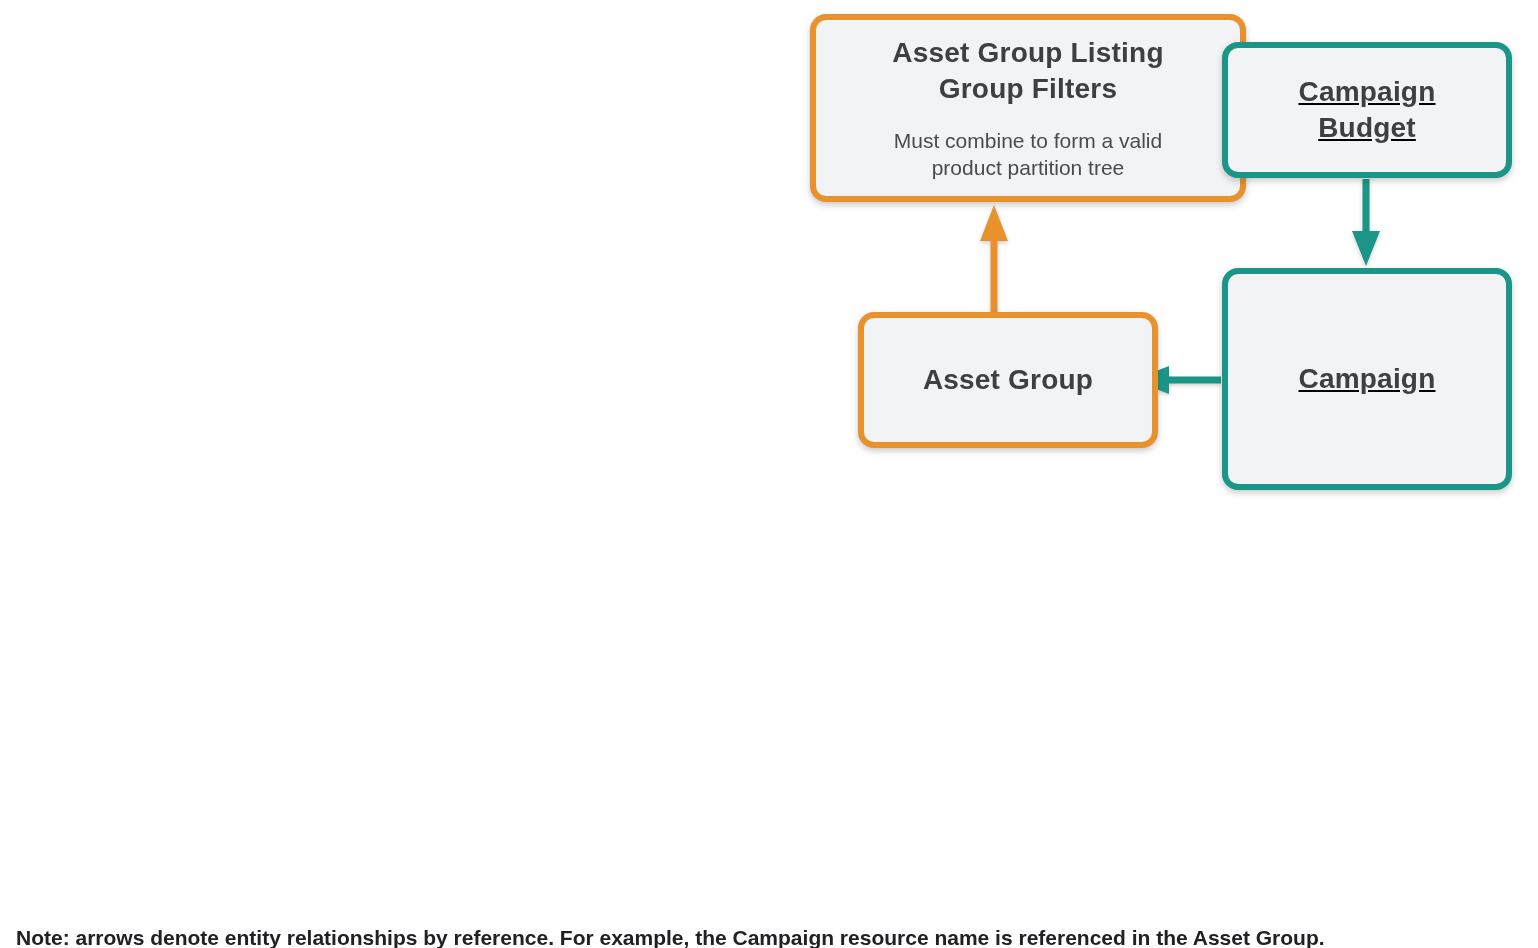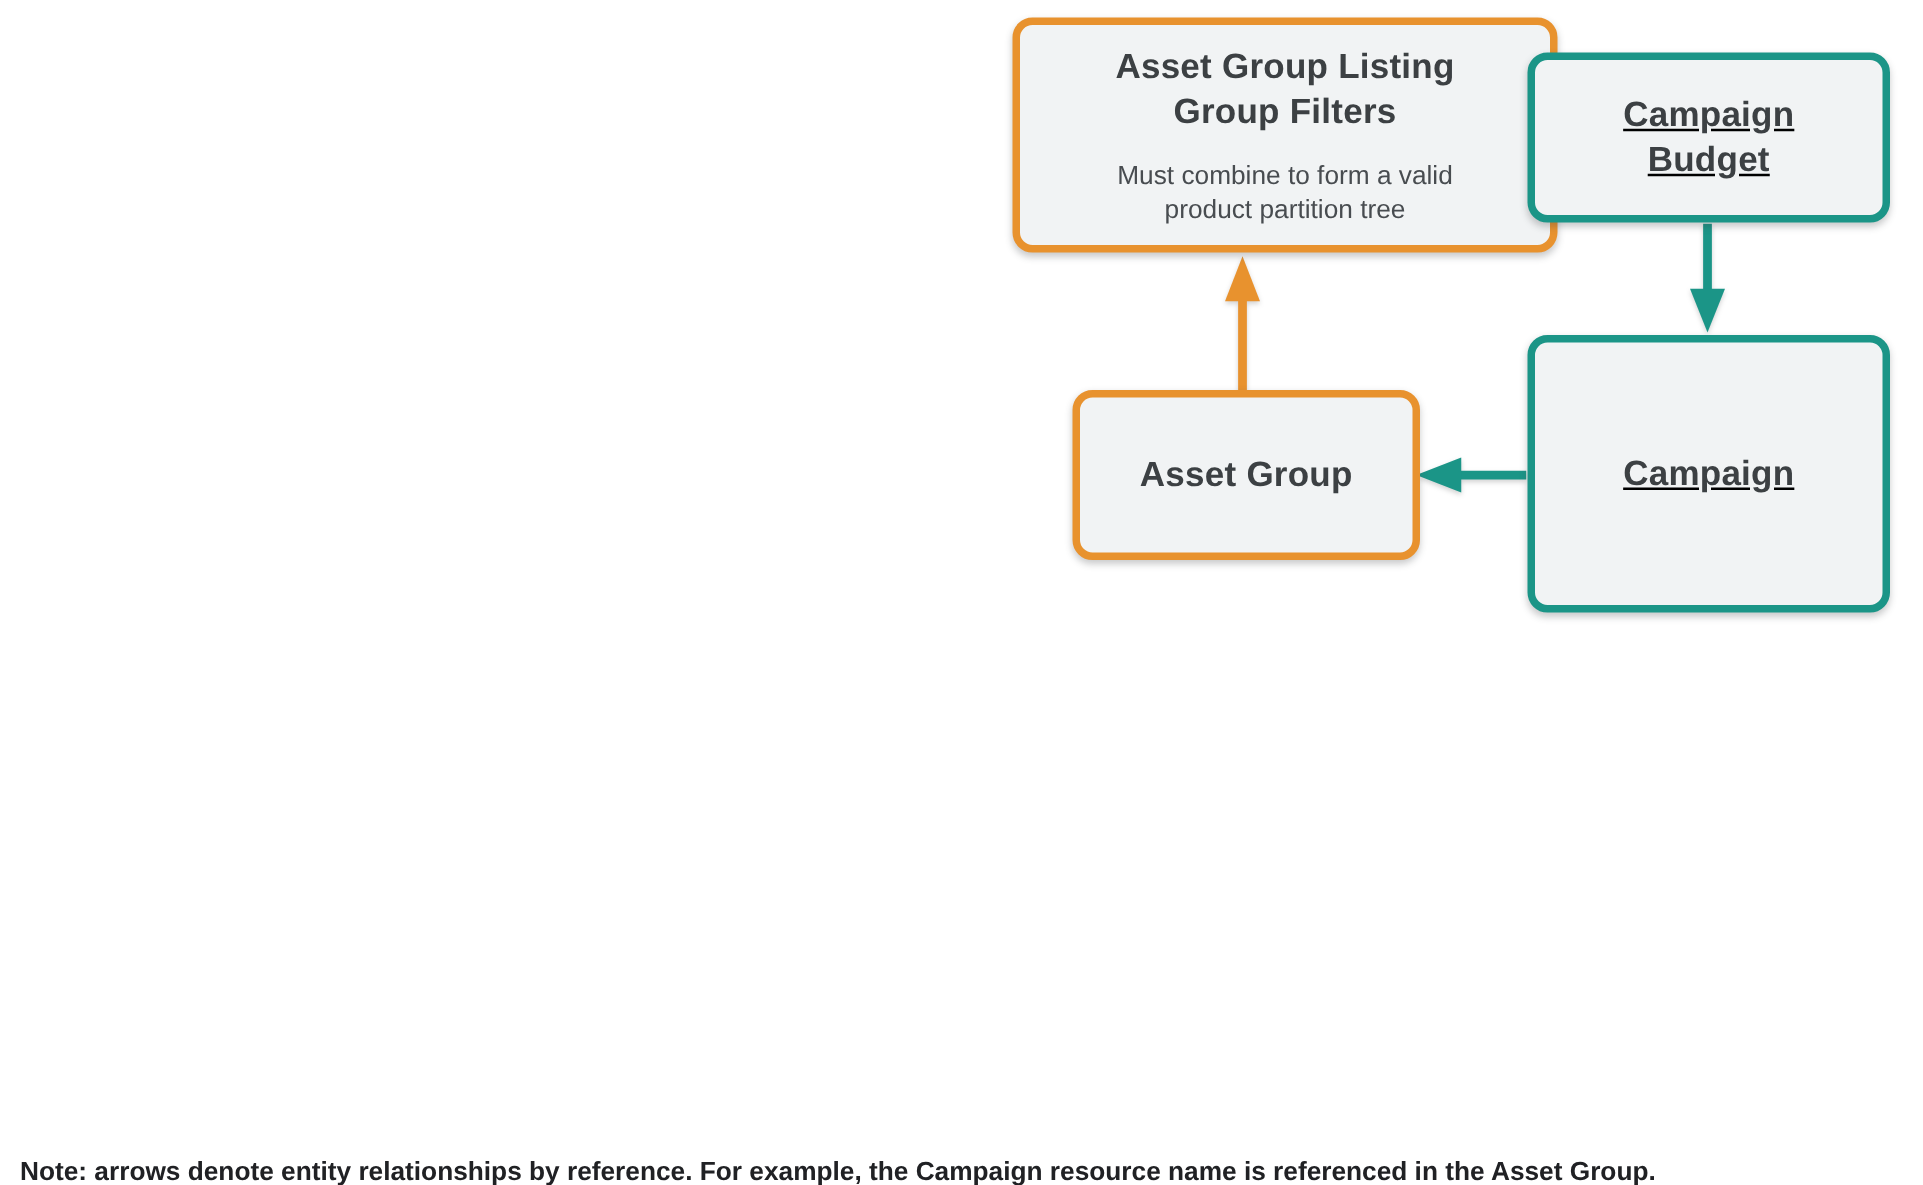--- a/index.html
+++ b/index.html
@@ -41,21 +41,21 @@
   .node-subtitle {
     font-size: 21px;
     font-weight: 400;
     line-height: 1.29;
     color: var(--color-subtitle_text, #484C50);
     white-space: pre-line;
     margin-top: 20px;
   }
   #node-aglgf           { left: 810px;  top: 14px;  width: 436px; height: 188px; }
   #node-campaign-budget { left: 1222px; top: 42px;  width: 290px; height: 136px; padding: 0 38px; }
-  #node-asset-group     { left: 858px;  top: 312px; width: 278px; height: 136px; }
+  #node-asset-group     { left: 858px;  top: 312px; width: 300px; height: 136px; }
   #node-campaign        { left: 1222px; top: 268px; width: 290px; height: 222px; }
 
   .edges-overlay {
     position: absolute;
     left: 0; top: 0;
     width: 1538px;
     height: 948px;
     pointer-events: none;
   }
   .edge { filter: drop-shadow(0 2px 2px rgba(0,0,0,0.18)); }

